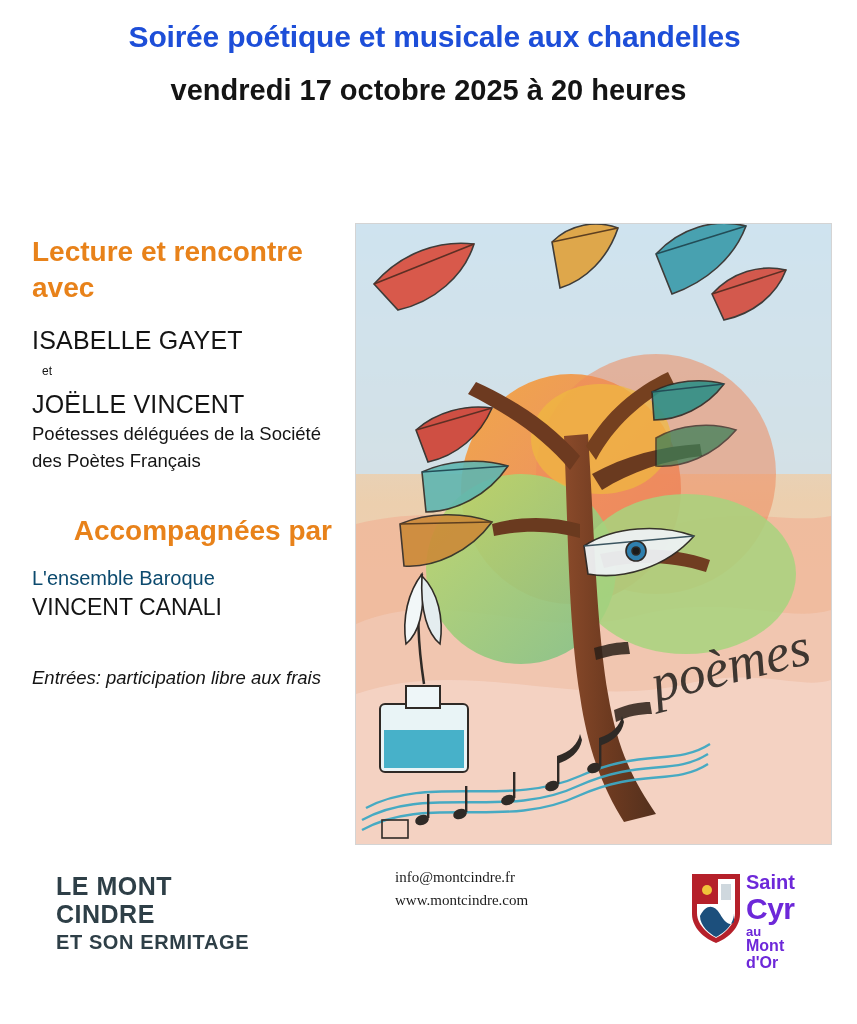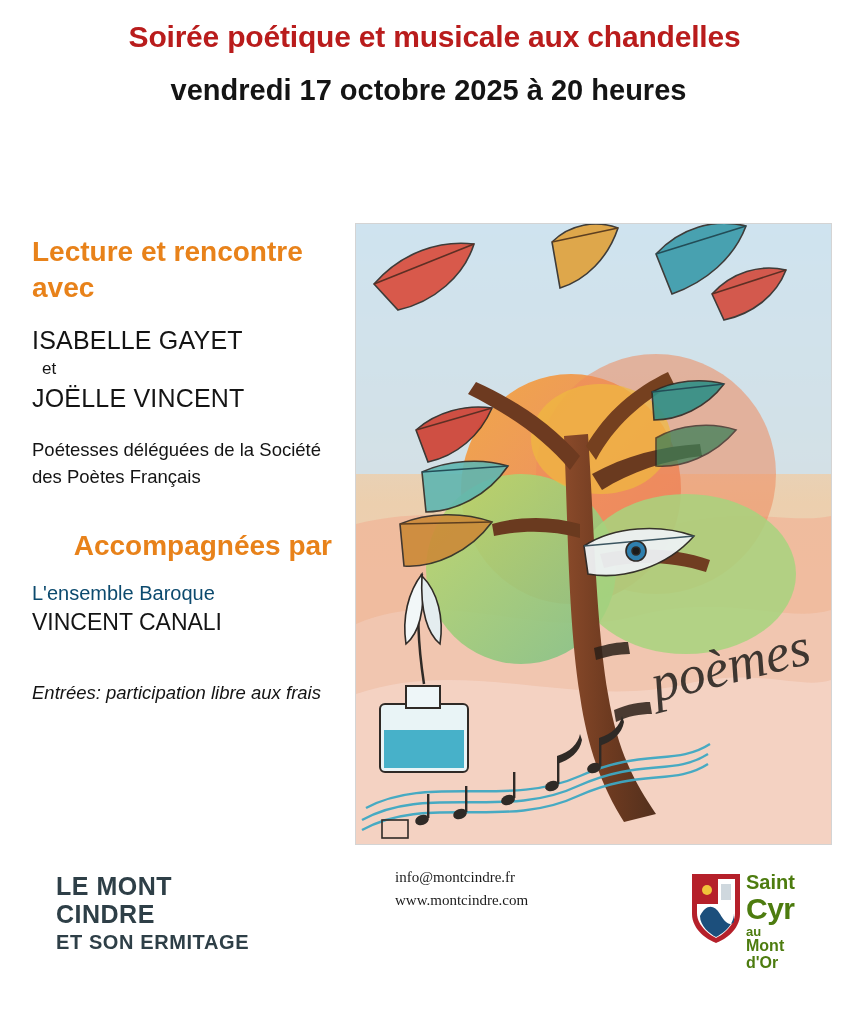--- a/index.html
+++ b/index.html
@@ -19,21 +19,21 @@
   
   .poster-header {
     text-align: center;
     padding-top: 18px;
   }
   .title-line-1 {
     font-size: 30px;
     font-weight: bold;
     letter-spacing: -0.2px;
     line-height: 1.25;
-    color: #b91c1c;
+    color: #1d4ed8;
     padding-left: 12px;
   }
   .title-line-2 {
     font-size: 29px;
     font-weight: bold;
     line-height: 1.25;
     margin-top: 16px;
     color: #141414;
   }
 
@@ -65,30 +65,30 @@
     margin-bottom: 16px;
     text-align: right;
   }
   .name-big {
     font-size: 25px;
     line-height: 1.3;
     color: #141414;
     letter-spacing: 0.2px;
   }
   .name-et {
-    font-size: 17px;
+    font-size: 12px;
     line-height: 1.3;
     color: #141414;
     padding-left: 10px;
-    margin: 2px 0;
+    margin: 8px 0;
   }
   .role-text {
     font-size: 18.5px;
     line-height: 1.45;
-    margin-top: 22px;
+    margin-top: 1px;
     color: #141414;
   }
   .ensemble-line-1 {
     font-size: 20px;
     line-height: 1.35;
     color: #0c4a6e;
   }
   .ensemble-line-2 {
     font-size: 23px;
     line-height: 1.35;
@@ -158,21 +158,21 @@
     left: 688px;
     top: 0px;
     width: 140px;
     height: 100px;
   }
   .crest-svg { position: absolute; left: 0; top: 4px; }
   .saintcyr-text {
     position: absolute;
     left: 58px;
     top: 6px;
-    color: #4d7c0f;
+    color: #6d28d9;
     font-weight: bold;
     line-height: 1.05;
   }
   .sc-saint { font-size: 20px; }
   .sc-cyr { font-size: 30px; letter-spacing: -0.5px; }
   .sc-au { font-size: 13px; }
   .sc-mont { font-size: 16px; }
   .sc-dor { font-size: 16px; }
 </style>
 </head>

